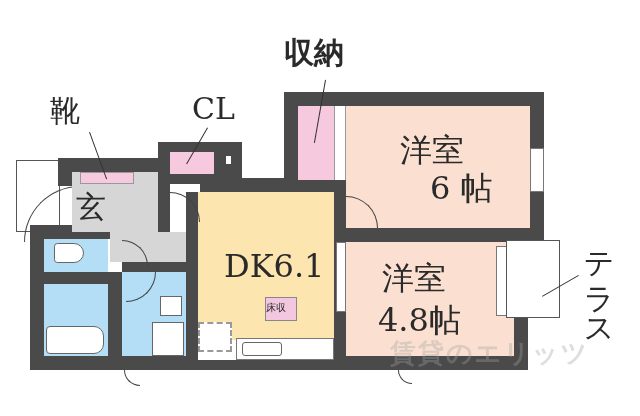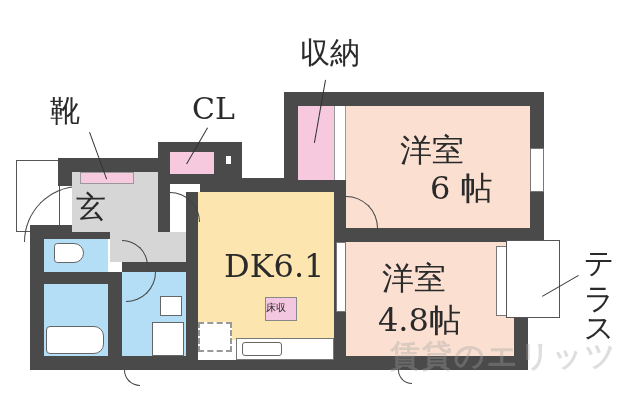--- a/index.html
+++ b/index.html
@@ -6,21 +6,21 @@
     body { width: 640px; height: 416px; background: #ffffff; position: relative; overflow: hidden; font-family: "DejaVu Serif", "Liberation Serif", serif; }
     .abs { position: absolute; box-sizing: border-box; }
     .wall { background: #4a4a4a; }
     .label { position: absolute; color: #2a2a2a; white-space: nowrap; line-height: 1; }
     .lbl-big { font-size: 30px; }
     .lbl-room { font-size: 32px; text-align: center; }
     .leader { position: absolute; height: 1px; background: #333; transform-origin: 0 0; }
     .thin { border: 1px solid #555; background: #fff; }
     .door-arc { position: absolute; border: 1.2px solid #444; box-sizing: border-box; }
     .fixture { position: absolute; border: 1.5px solid #666; background: #fff; box-sizing: border-box; }
-    .watermark { position: absolute; color: rgba(160,160,160,0.35); font-family: "DejaVu Sans", sans-serif; font-weight: bold; font-size: 30px; letter-spacing: 2px; }
+    .watermark { position: absolute; color: rgba(160,160,160,0.35); font-family: "DejaVu Sans", sans-serif; font-weight: bold; font-size: 26px; letter-spacing: 2px; }
   </style>
 </head>
 <body>
 
 <div>
 
   <div class="abs thin" style="left:16px;top:160px;width:44px;height:72px;"></div>
   <div class="door-arc" style="left:24px;top:186px;width:56px;height:56px;border-radius:56px 0 0 0;border-right:none;border-bottom:none;"></div>
 
   <div class="abs wall" style="left:58px;top:158px;width:102px;height:14px;"></div>
@@ -89,21 +89,21 @@
 </div>
 
 <div class="label lbl-big" style="left:50px;top:96px;">靴</div>
 <div class="leader" style="left:90px;top:132px;width:50px;transform:rotate(70deg);"></div>
 
 <div class="label lbl-big" style="left:76px;top:192px;">玄</div>
 
 <div class="label lbl-big" style="left:192px;top:94px;">CL</div>
 <div class="leader" style="left:208px;top:128px;width:42px;transform:rotate(120deg);"></div>
 
-<div class="label lbl-big" style="left:300px;top:38px;">収納</div>
+<div class="label lbl-big" style="left:284px;top:38px;font-weight:bold;">収納</div>
 <div class="leader" style="left:326px;top:80px;width:64px;transform:rotate(100deg);"></div>
 
 <div class="label lbl-room" style="left:400px;top:134px;">洋室</div>
 <div class="label lbl-room" style="left:408px;top:172px;margin-left:22px;">6 帖</div>
 
 <div class="label lbl-room" style="left:224px;top:250px;text-align:right;">DK6.1</div>
 <div class="label" style="left:266px;top:303px;font-size:10px;">床収</div>
 
 <div class="label lbl-room" style="left:382px;top:262px;">洋室</div>
 <div class="label lbl-room" style="left:378px;top:304px;">4.8帖</div>

